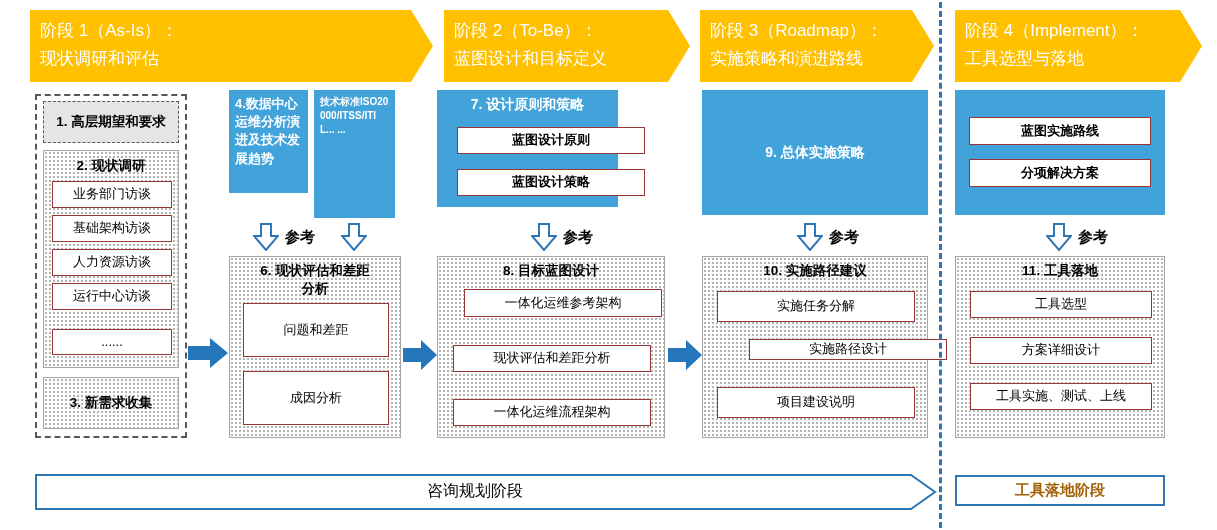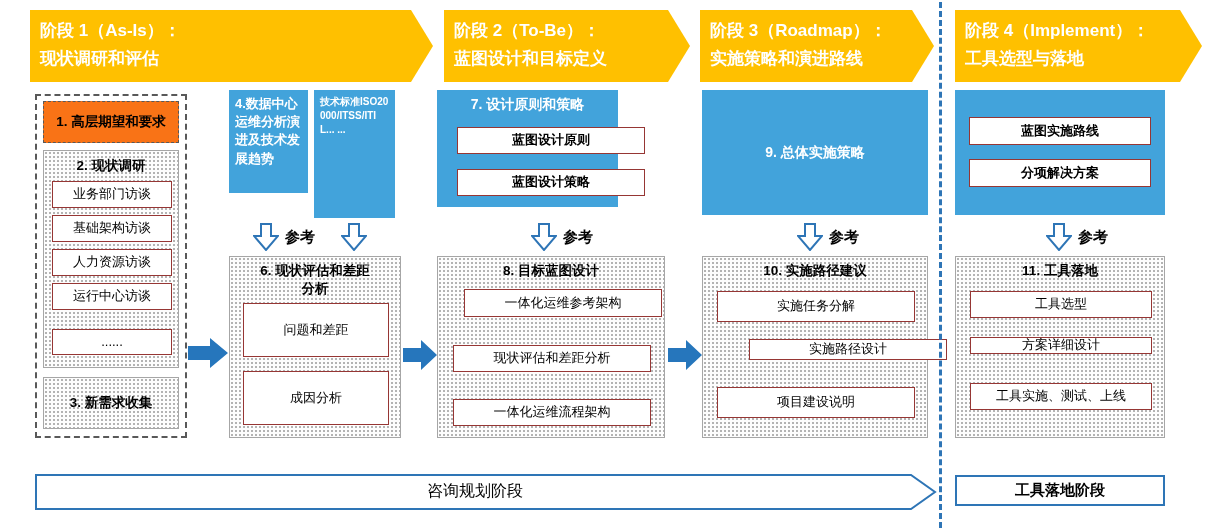--- a/index.html
+++ b/index.html
@@ -2,36 +2,36 @@
 <html><head>
 <meta charset="utf-8">
 <style>
   * { margin:0; padding:0; box-sizing:border-box; }
   html,body { background:#fff; }
   body { font-family:"Liberation Sans","DejaVu Sans",sans-serif; }
   .stage { position:relative; width:1217px; height:530px; background:#fff; overflow:hidden; }
   .abs { position:absolute; }
 
   .banner {
-    background:#FFC000; color:#fff; font-weight:bold; font-size:17px;
+    background:#FFC000; color:#fff; font-weight:normal; font-size:17px;
     line-height:1.62; padding:7px 28px 8px 10px;
     clip-path:polygon(0 0, calc(100% - 22px) 0, 100% 50%, calc(100% - 22px) 100%, 0 100%);
   }
 
   .bluebox { background:#42A3DB; color:#fff; font-weight:bold; }
 
   .dotbox {
     background-color:#fdfdfd;
     background-image:radial-gradient(circle, #b3b3b3 0.9px, transparent 1.05px);
     background-size:4px 4px;
     border:1px solid #a6a6a6;
   }
 
   .dashouter { border:2px dashed #595959; background:#fff; }
-  .dashbox   { border:1px dashed #595959; background:#f97316; }
+  .dashbox   { border:1px dashed #595959; background:#e5e5e5; }
 
   .redbox {
     background:#fff; border:1.5px solid #963634; color:#000;
     font-size:13px; display:flex; align-items:center; justify-content:center;
     text-align:center; line-height:1.25; padding:2px;
   }
 
   .boxtitle { font-weight:bold; font-size:13.5px; color:#000; text-align:center; }
   .reflabel { font-weight:bold; font-size:15px; color:#000; }
   .center-flex { display:flex; align-items:center; justify-content:center; }
@@ -152,26 +152,26 @@
   </div>
 
   <svg class="abs" style="left:1046px;top:223px;" width="26" height="28" viewBox="0 0 26 28">
     <polygon points="8,1 18,1 18,13 25,13 13,27 1,13 8,13" fill="#ffffff" stroke="#2E75B6" stroke-width="2"></polygon>
   </svg>
   <div class="abs reflabel" style="left:1078px;top:228px;">参考</div>
 
   <div class="abs dotbox" style="left:955px;top:256px;width:210px;height:182px;">
     <div class="boxtitle" style="margin-top:5px;">11. 工具落地</div>
     <div class="abs redbox" style="left:14px;top:34px;width:182px;height:27px;">工具选型</div>
-    <div class="abs redbox" style="left:14px;top:80px;width:182px;height:17px;">方案详细设计</div>
+    <div class="abs redbox" style="left:14px;top:80px;width:182px;height:27px;">方案详细设计</div>
     <div class="abs redbox" style="left:14px;top:126px;width:182px;height:27px;">工具实施、测试、上线</div>
   </div>
 
   <svg class="abs" style="left:35px;top:474px;" width="902" height="36" viewBox="0 0 902 36">
     <polygon points="1,1 876,1 900,18 876,35 1,35" fill="#ffffff" stroke="#2E75B6" stroke-width="2"></polygon>
   </svg>
   <div class="abs" style="left:35px;top:481px;width:880px;text-align:center;font-weight:normal;font-size:16px;color:#000;">咨询规划阶段</div>
 
-  <div class="abs center-flex" style="left:955px;top:475px;width:210px;height:31px;border:2px solid #2E75B6;background:#fff;font-weight:bold;font-size:15px;color:#000000;">
+  <div class="abs center-flex" style="left:955px;top:475px;width:210px;height:31px;border:2px solid #2E75B6;background:#fff;font-weight:bold;font-size:15px;color:#a16207;">
     <span>工具落地阶段</span>
   </div>
 
 </div>
 
 </body></html>

